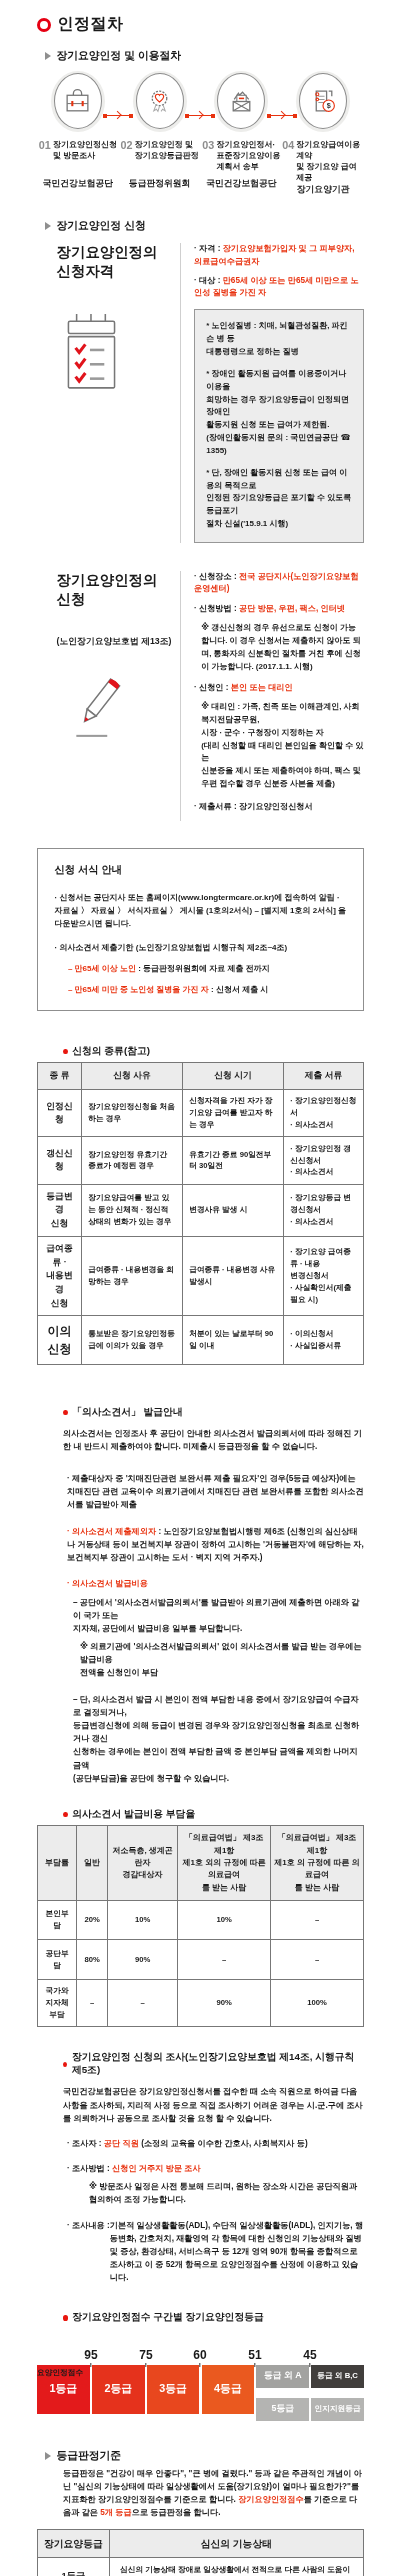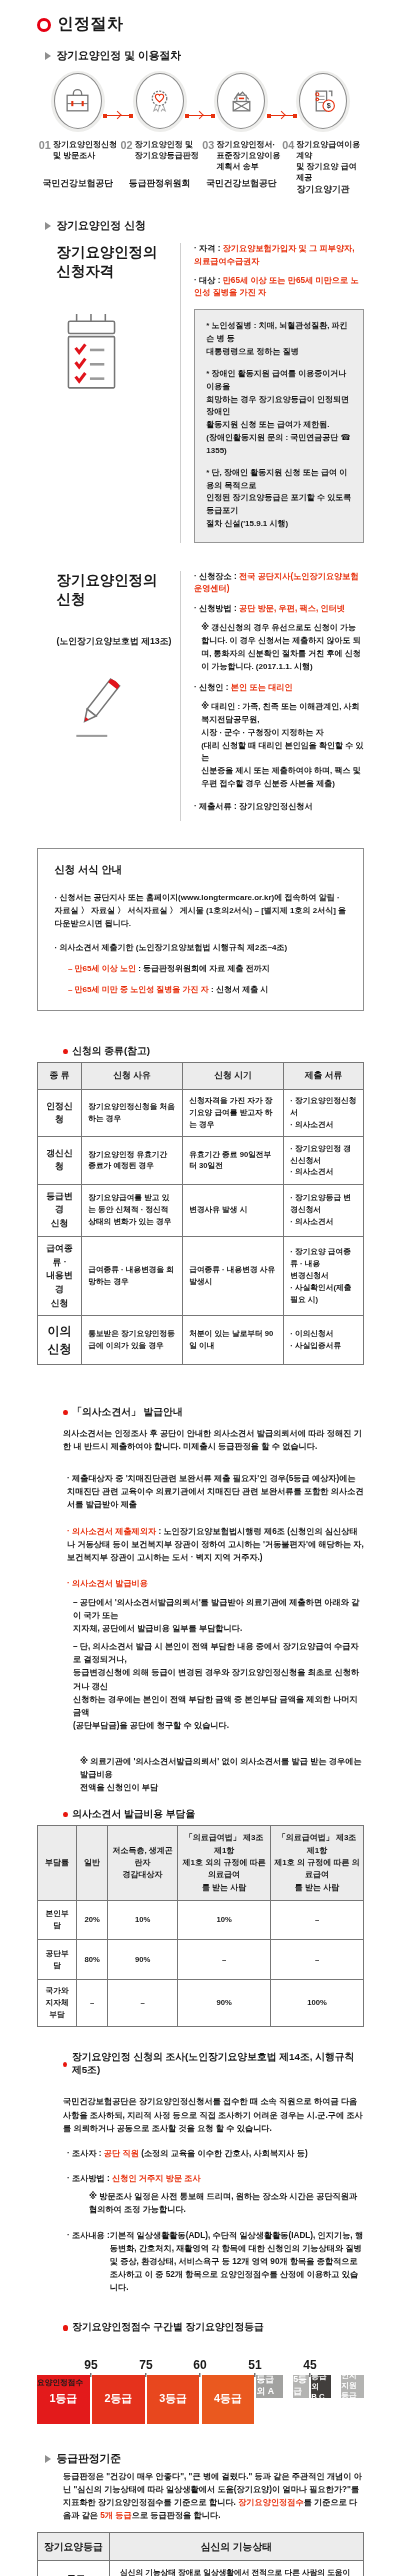--- a/index.html
+++ b/index.html
@@ -62,21 +62,21 @@
   .tbl td.c{text-align:center}
 
   
   .scorebar{margin:24px 0 0 0;position:relative}
   .axis-row{position:relative;height:15.5px;font-size:7.7px}
   .axis-label{position:absolute;left:0;top:20px;font-size:7.7px}
   .tick{position:absolute;top:0;transform:translateX(-50%);text-align:center;font-size:12px}
   .tick i{display:block;width:0.5px;height:4.6px;background:#333;margin:0.5px auto 0}
   .bands{display:grid;grid-template-columns:repeat(6,1fr);gap:2.1px;margin-top:1px}
   .band{height:49px;display:flex;align-items:center;justify-content:center;color:#fff;font-size:10.8px}
-  .band-col{display:flex;flex-direction:row;gap:10px}
+  .band-col{display:flex;flex-direction:column;gap:10px}
   .band-s{height:23px;display:flex;align-items:center;justify-content:center;color:#fff;font-size:8.8px}
   .bg-g1{background:#e31a1b}.bg-g2{background:#e5321c}.bg-g3{background:#e8471e}.bg-g4{background:#ea591f}
   .bg-xa{background:#a2a2a0}.bg-xbc{background:#413e3c}.bg-g5{background:#b4b4b2}.bg-cog{background:#b4b4b2}
 
   .para{font-size:8.2px;line-height:1.6;margin:5.2px 0 0 26px;max-width:315px}
 </style>
 </head>
 <body>
 
 <div class="wrap">
@@ -323,26 +323,26 @@
   <div class="h-dot">
     <span class="dot"></span>
     <span>「의사소견서」 발급안내</span>
   </div>
   <div class="para" style="margin-top:8.2px;margin-bottom:18.5px">의사소견서는 인정조사 후 공단이 안내한 의사소견서 발급의뢰서에 따라 정해진 기한 내 반드시 제출하여야 합니다. 미제출시 등급판정을 할 수 없습니다.</div>
   <div class="para" style="margin-left:30px;margin-bottom:13.4px">· 제출대상자 중 '치매진단관련 보완서류 제출 필요자'인 경우(5등급 예상자)에는 치매진단 관련 교육이수 의료기관에서 치매진단 관련 보완서류를 포함한 의사소견서를 발급받아 제출</div>
   <div class="para" style="margin-left:30px;margin-bottom:13.4px"><span class="red">· 의사소견서 제출제외자</span><span> : 노인장기요양보험법시행령 제6조 (신청인의 심신상태나 거동상태 등이 보건복지부 장관이 정하여 고시하는 '거동불편자'에 해당하는 자, 보건복지부 장관이 고시하는 도서 · 벽지 지역 거주자.)</span></div>
   <div class="para red" style="margin-left:30px;margin-bottom:3.1px">· 의사소견서 발급비용</div>
   <div class="para pre" style="margin-left:36px;margin-bottom:1px">– 공단에서 '의사소견서발급의뢰서'를 발급받아 의료기관에 제출하면 아래와 같이 국가 또는
 지자체, 공단에서 발급비용 일부를 부담합니다.</div>
+  <div class="para pre" style="margin-left:43px;margin-bottom:13.4px">※ 의료기관에 '의사소견서발급의뢰서' 없이 의사소견서를 발급 받는 경우에는 발급비용
+전액을 신청인이 부담</div>
   <div class="para pre" style="margin-left:36px;margin-bottom:23px">– 단, 의사소견서 발급 시 본인이 전액 부담한 내용 중에서 장기요양급여 수급자로 결정되거나,
 등급변경신청에 의해 등급이 변경된 경우와 장기요양인정신청을 최초로 신청하거나 갱신
 신청하는 경우에는 본인이 전액 부담한 금액 중 본인부담 금액을 제외한 나머지 금액
 (공단부담금)을 공단에 청구할 수 있습니다.</div>
-  <div class="para pre" style="margin-left:43px;margin-bottom:13.4px">※ 의료기관에 '의사소견서발급의뢰서' 없이 의사소견서를 발급 받는 경우에는 발급비용
-전액을 신청인이 부담</div>
 
   <div class="h-dot">
     <span class="dot"></span>
     <span>의사소견서 발급비용 부담율</span>
   </div>
   <table class="tbl" style="margin-bottom:24px">
     <colgroup>
         <col style="width:12%">
         <col style="width:9.5%">
         <col style="width:21.5%">
@@ -384,21 +384,21 @@
       <td class="c">90%</td>
       <td class="c">100%</td>
     </tr>
   </tbody>
     </table>
 
   <div class="h-dot">
     <span class="dot"></span>
     <span>장기요양인정 신청의 조사(노인장기요양보호법 제14조, 시행규칙 제5조)</span>
   </div>
-  <div class="para" style="margin-top:18px;margin-bottom:12.4px">국민건강보험공단은 장기요양인정신청서를 접수한 때 소속 직원으로 하여금 다음 사항을 조사하되, 지리적 사정 등으로 직접 조사하기 어려운 경우는 시.군.구에 조사를 의뢰하거나 공동으로 조사할 것을 요청 할 수 있습니다.</div>
+  <div class="para" style="margin-top:8px;margin-bottom:12.4px">국민건강보험공단은 장기요양인정신청서를 접수한 때 소속 직원으로 하여금 다음 사항을 조사하되, 지리적 사정 등으로 직접 조사하기 어려운 경우는 시.군.구에 조사를 의뢰하거나 공동으로 조사할 것을 요청 할 수 있습니다.</div>
   <div class="para" style="margin-left:30px;margin-bottom:11.3px"><span>· 조사자 : </span><span class="red">공단 직원</span><span> (소정의 교육을 이수한 간호사, 사회복지사 등)</span></div>
   <div class="para" style="margin-left:30px;margin-bottom:1px"><span>· 조사방법 : </span><span class="red">신청인 거주지 방문 조사</span></div>
   <div class="para pre" style="margin-left:52px;margin-bottom:12.4px">※ 방문조사 일정은 사전 통보해 드리며, 원하는 장소와 시간은 공단직원과
 협의하여 조정 가능합니다.</div>
   <div class="para" style="margin-left:30px;display:flex;margin-bottom:27px">
     <span style="flex:none">· 조사내용 : </span>
     <span style="flex:1">기본적 일상생활활동(ADL), 수단적 일상생활활동(IADL), 인지기능, 행동변화, 간호처치, 재활영역 각 항목에 대한 신청인의 기능상태와 질병 및 증상, 환경상태, 서비스욕구 등 12개 영역 90개 항목을 종합적으로 조사하고 이 중 52개 항목으로 요양인정점수를 산정에 이용하고 있습니다.</span>
   </div>
 
   <div class="h-dot">

